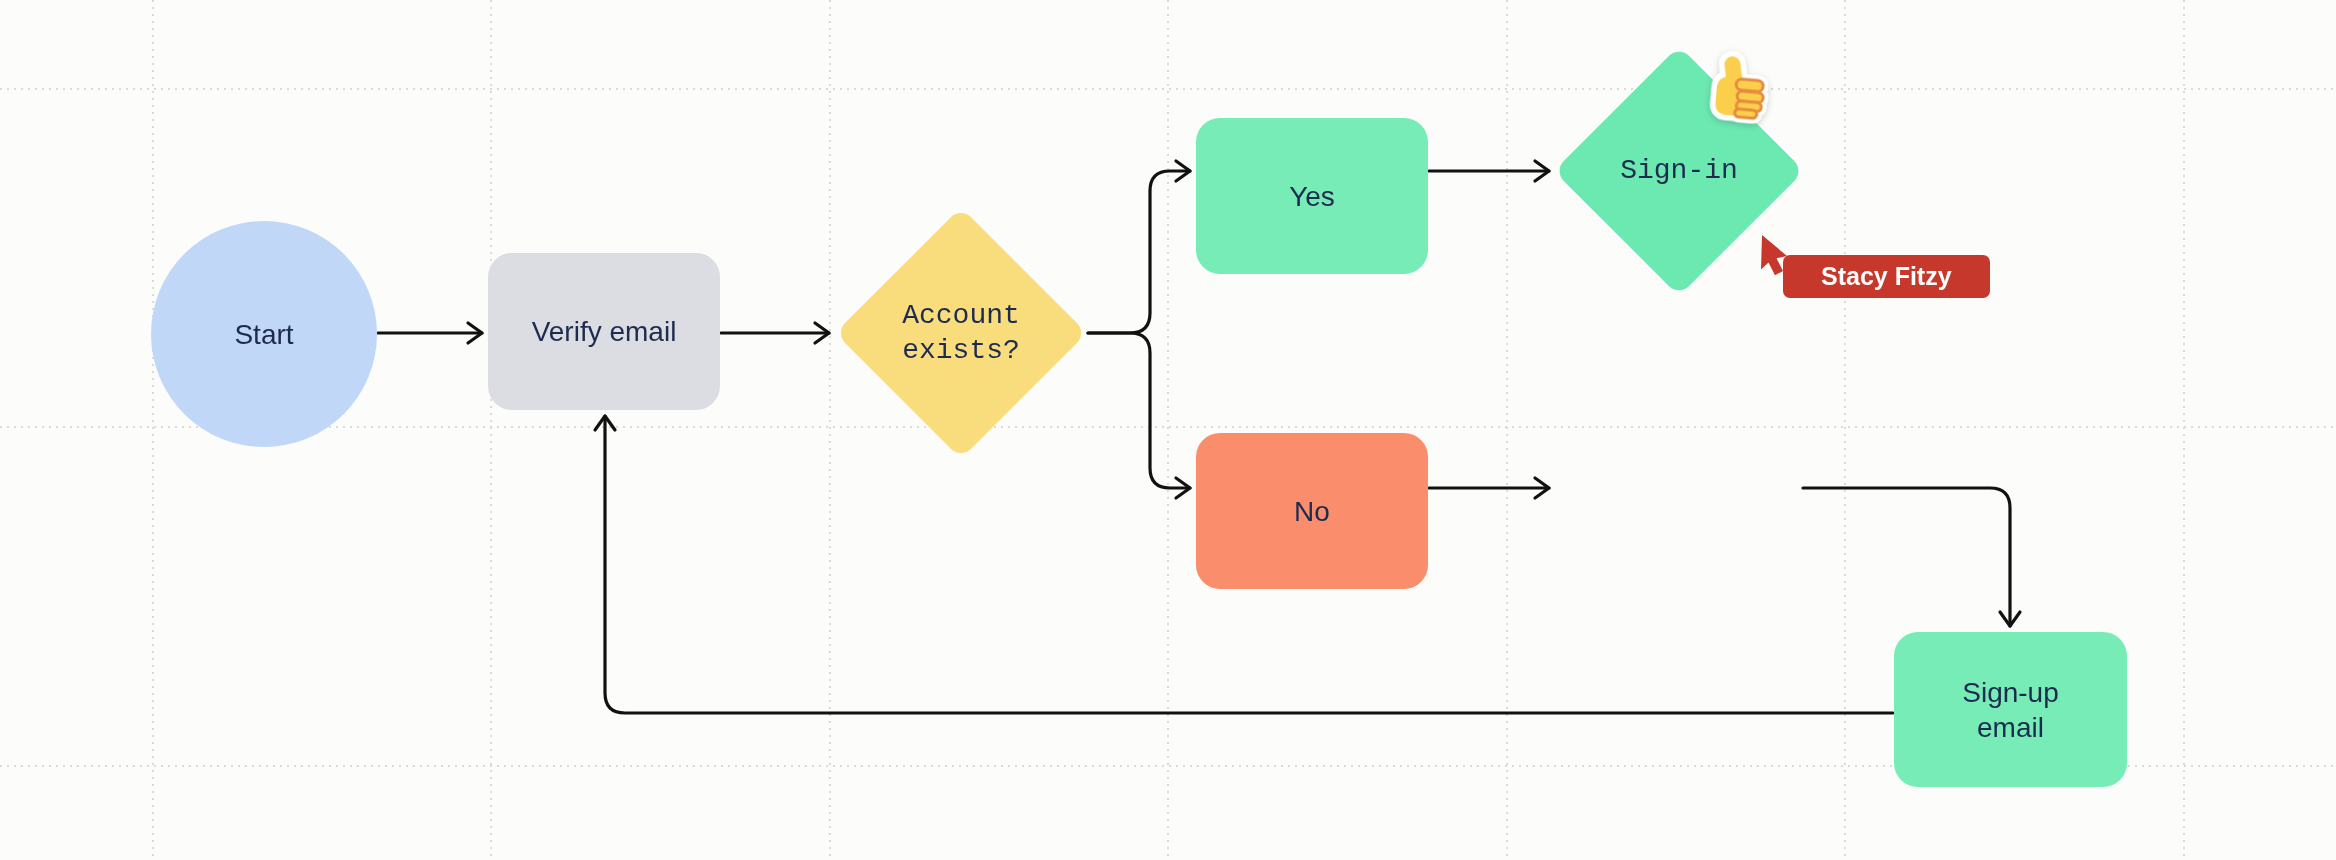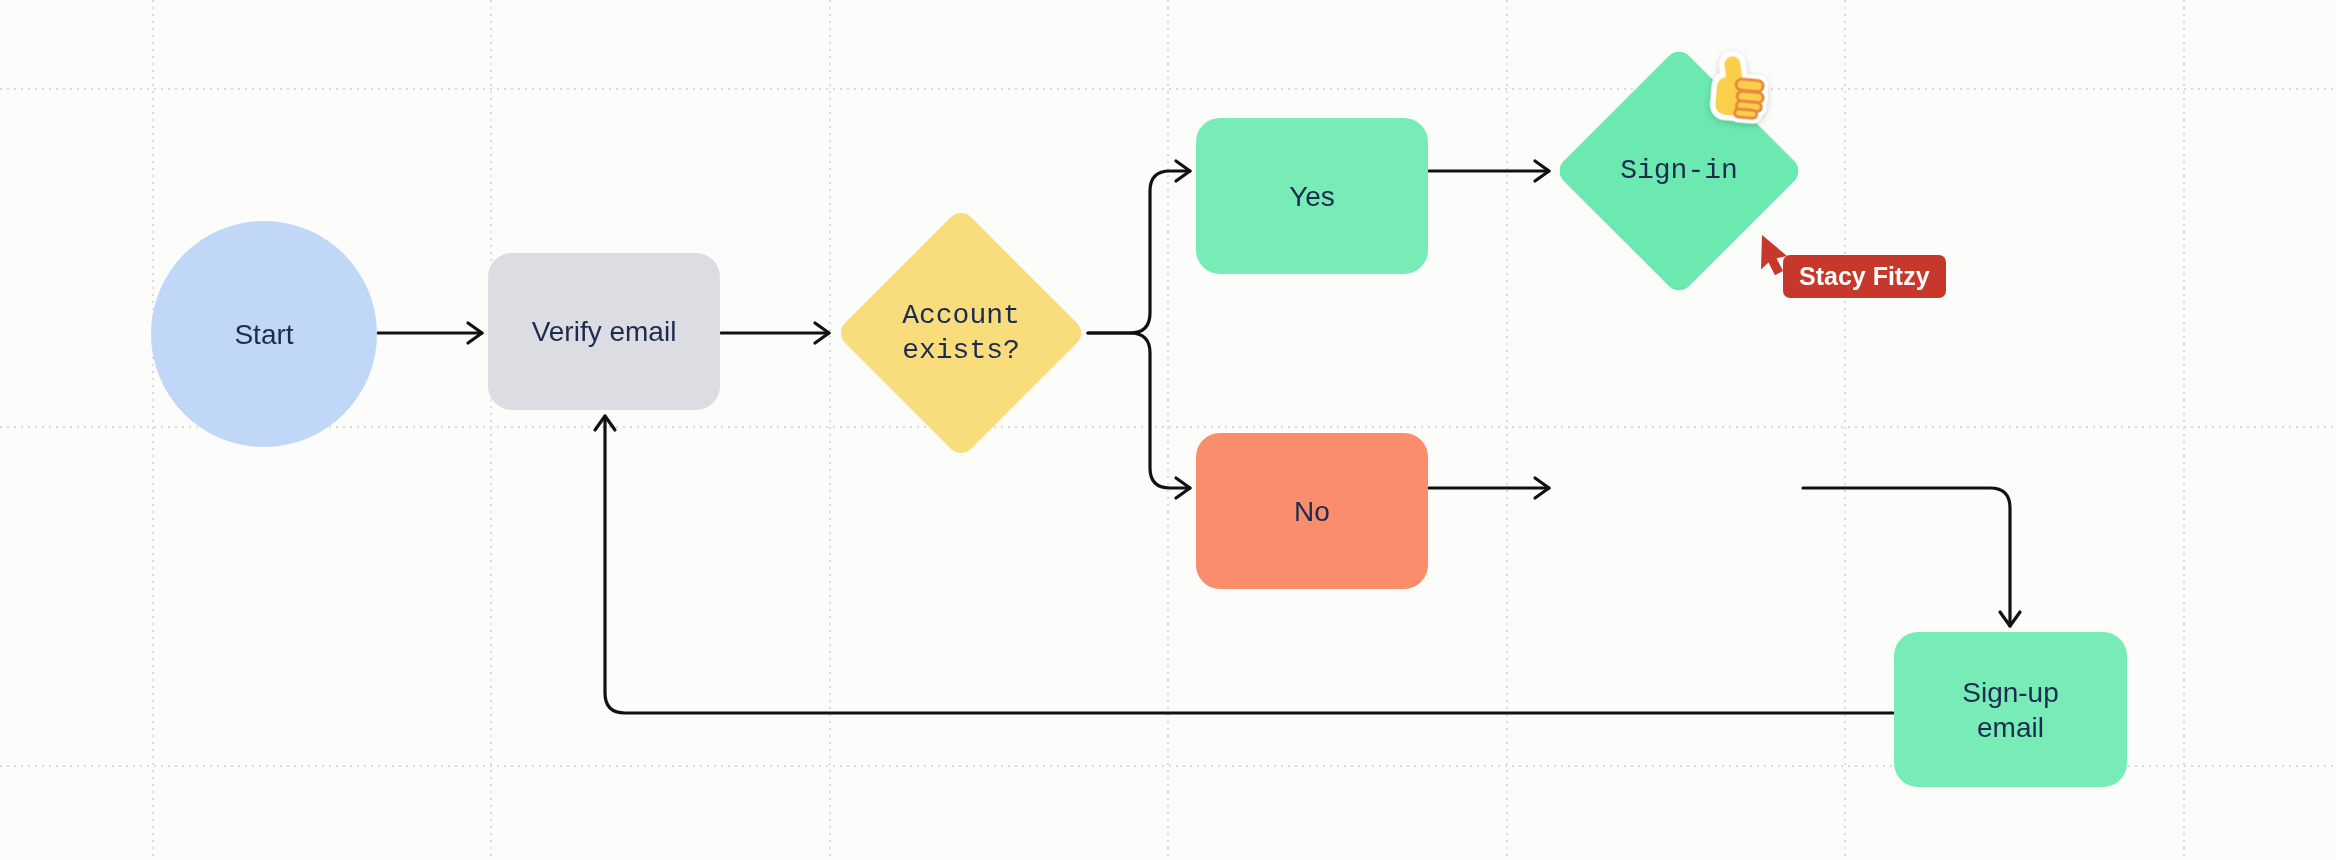--- a/index.html
+++ b/index.html
@@ -27,21 +27,21 @@
     transform:translate(-50%,-50%) rotate(45deg);
     border-radius:14px;
   }
   .node-label{position:relative;z-index:2;}
   .label-narrow{width:170px;}
   .label-xnarrow{width:150px;}
   .collab-tag{
     position:absolute;
     left:1783px;top:255px;
     height:43px;
-    padding:0 16px;
+    padding:0 38px;
     border-radius:7px;
     display:flex;align-items:center;justify-content:center;
     color:#FFFFFF;font-size:25px;font-weight:700;
     white-space:nowrap;
   }
 </style>
 </head>
 <body>
 
 <div class="canvas">

